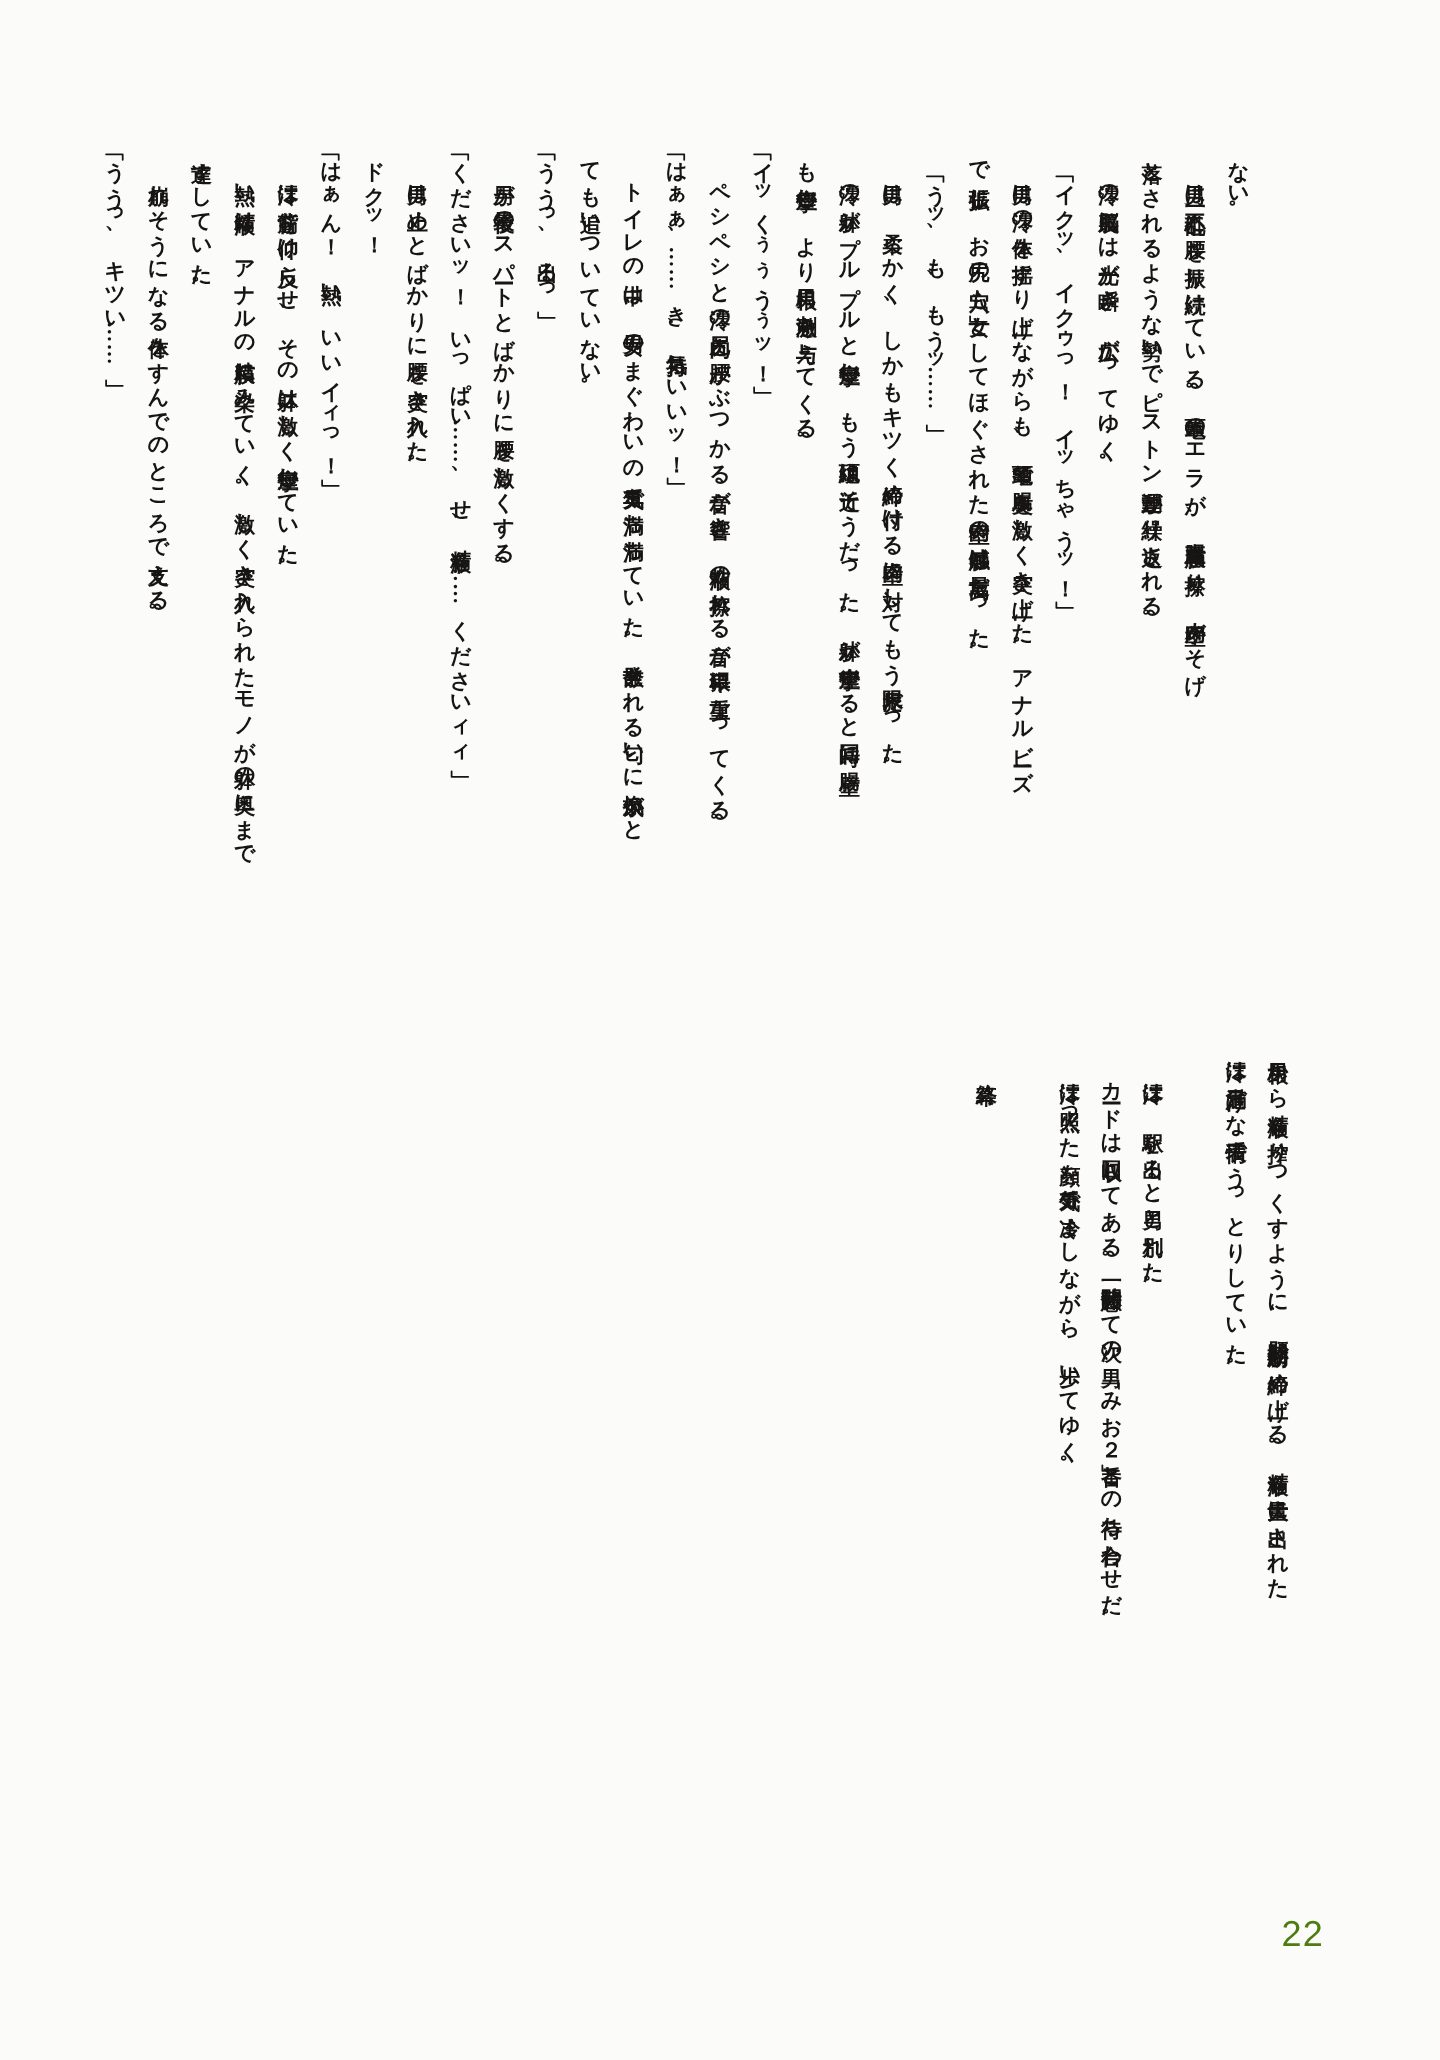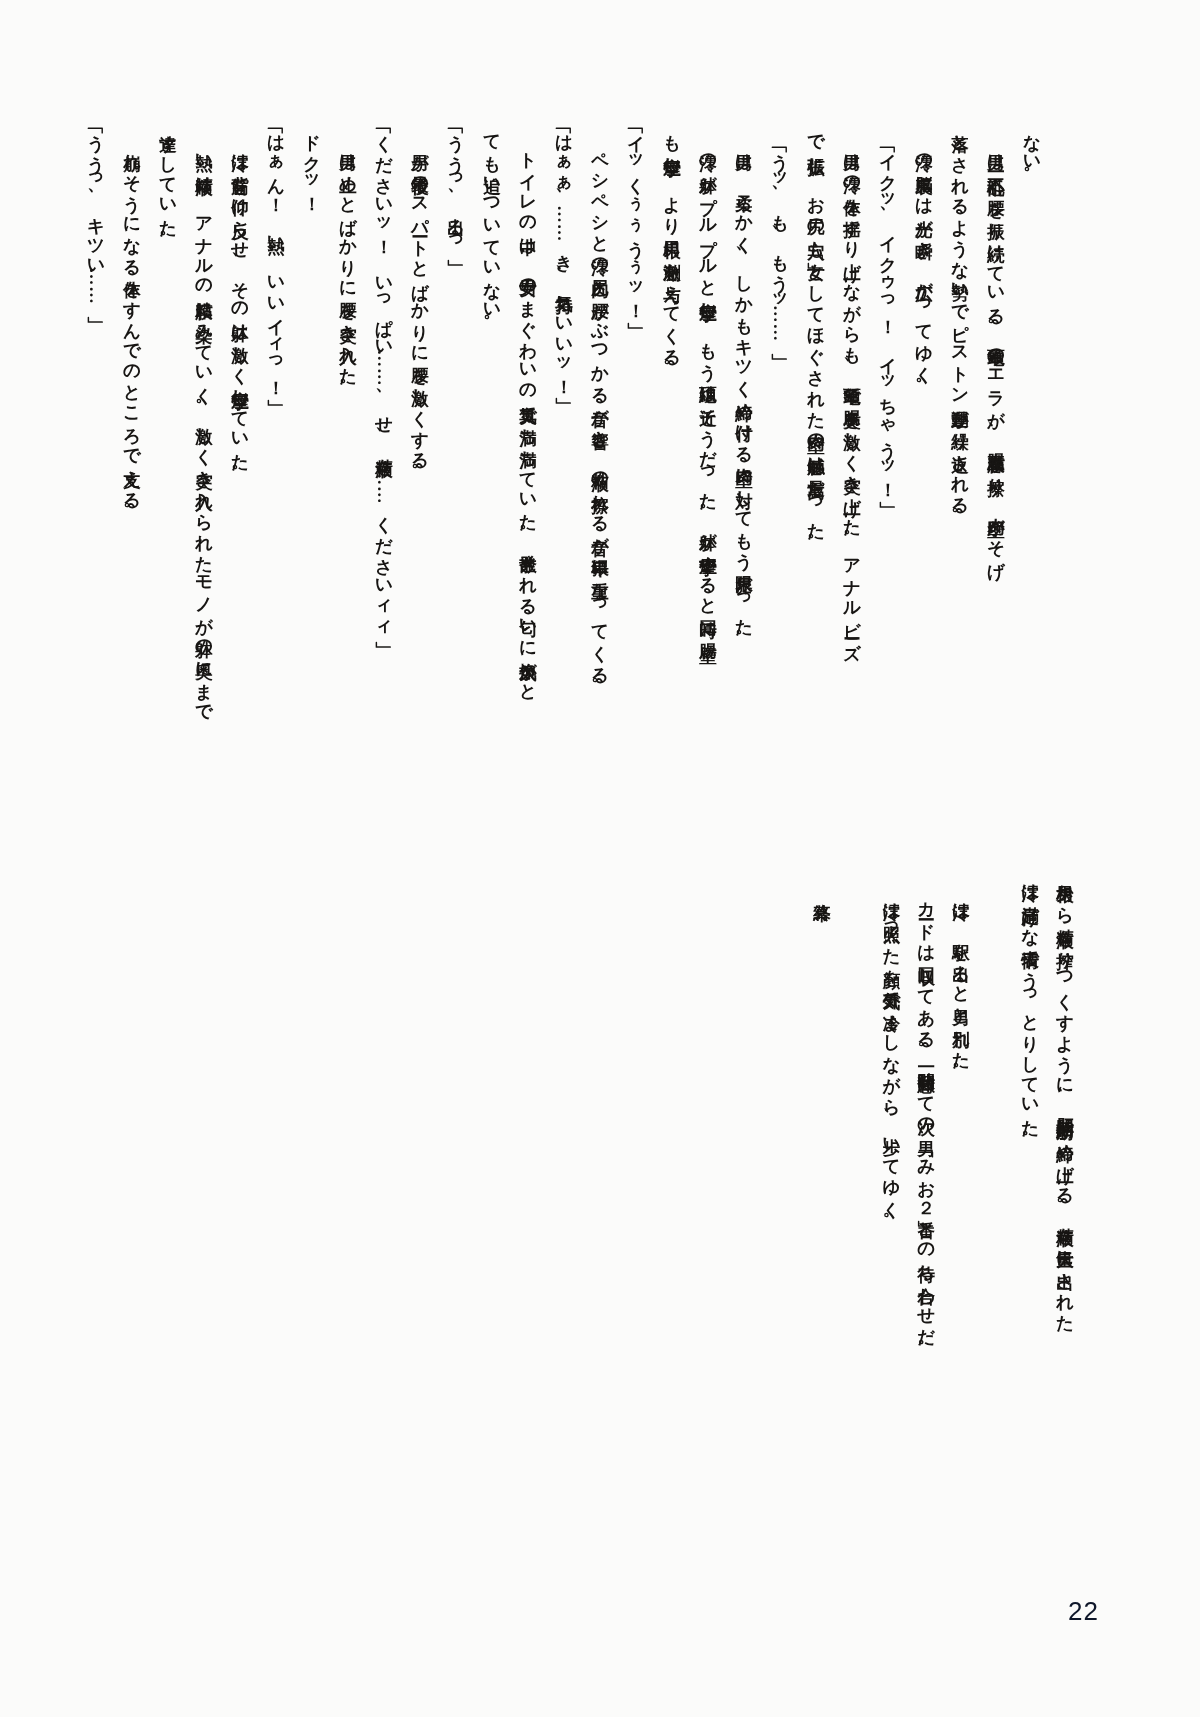--- a/index.html
+++ b/index.html
@@ -44,23 +44,23 @@
     height: 712px;
   }
   .lower-block p {
     line-height: 34.7px;
   }
   .page-number {
     position: absolute;
     left: 1068px;
     top: 1596px;
     font-family: "Liberation Sans", "DejaVu Sans", sans-serif;
-    font-size: 26px;
+    font-size: 30px;
     letter-spacing: 1px;
-    color: #0f172a;
+    color: #4d7c0f;
   }
 </style>
 </head>
 <body>
 
 <div class="page">
 
   <section class="text-block upper-block">
     <p class="line">ない。</p>
     <p class="line">　男は一心不乱に腰を振り続けている。亀頭のエラが、直腸粘膜を擦り、肉壁がそげ</p>

